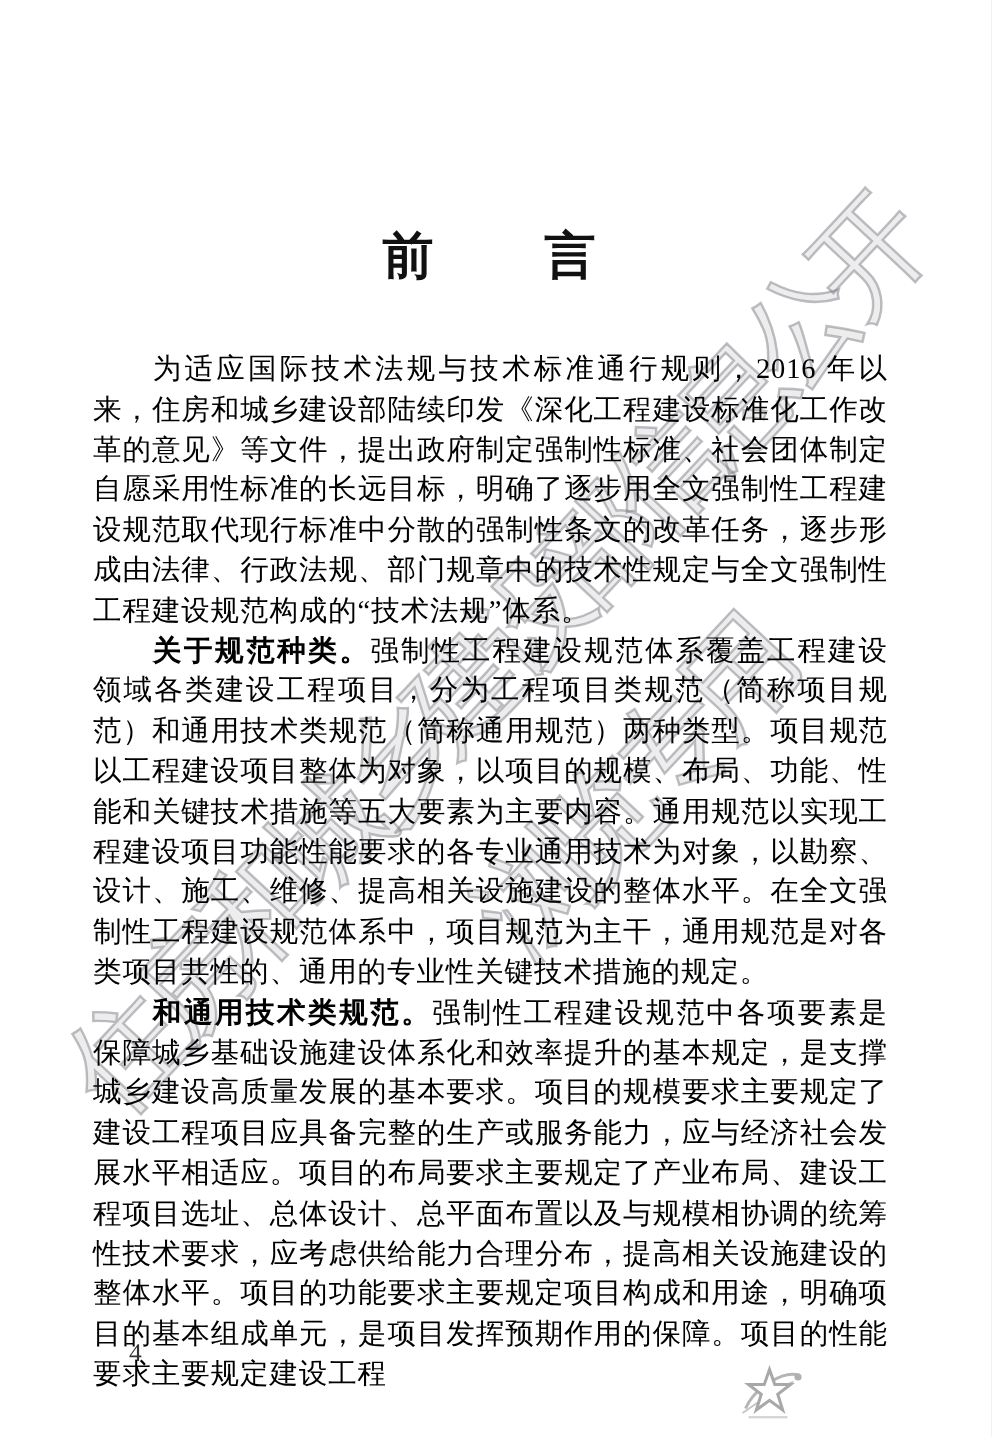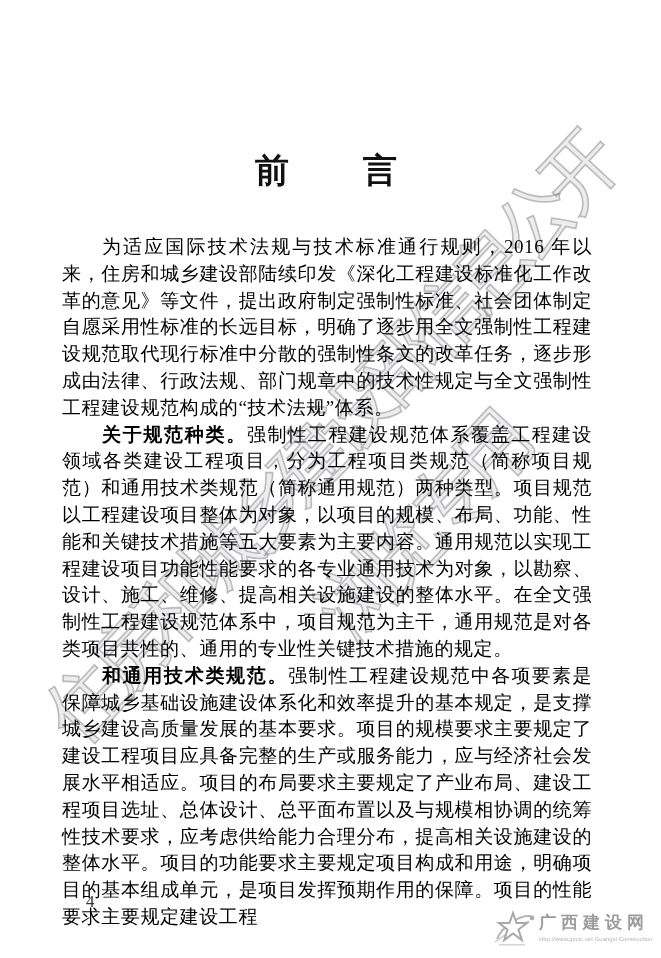--- a/index.html
+++ b/index.html
@@ -120,19 +120,15 @@
         <path d="M4 34 C 10 20, 30 8, 40 12" fill="none" stroke="#b5b5b5" stroke-width="2"></path>
         <path d="M2 37 C 12 30, 26 20, 36 16" fill="none" stroke="#c4c4c4" stroke-width="1.2"></path>
 
         <path d="M20 8 L23.5 18 L34 18 L25.5 24.5 L28.8 35 L20 28.5 L11.2 35 L14.5 24.5 L6 18 L16.5 18 Z" fill="#ffffff" stroke="#a8a8a8" stroke-width="2"></path>
 
         <circle cx="39" cy="13" r="2.4" fill="#b0b0b0"></circle>
 
         <rect x="6" y="39" width="26" height="1.6" fill="#d6d6d6"></rect>
       </svg>
     </span>
-    <span class="logo-textcol">
-      <span class="logo-text">广西建设网</span>
-      <span class="logo-tagline">Http://www.gxcic.net  Guangxi Construction Network</span>
-    </span>
   </div>
 
 </div>
 
 </body></html>

